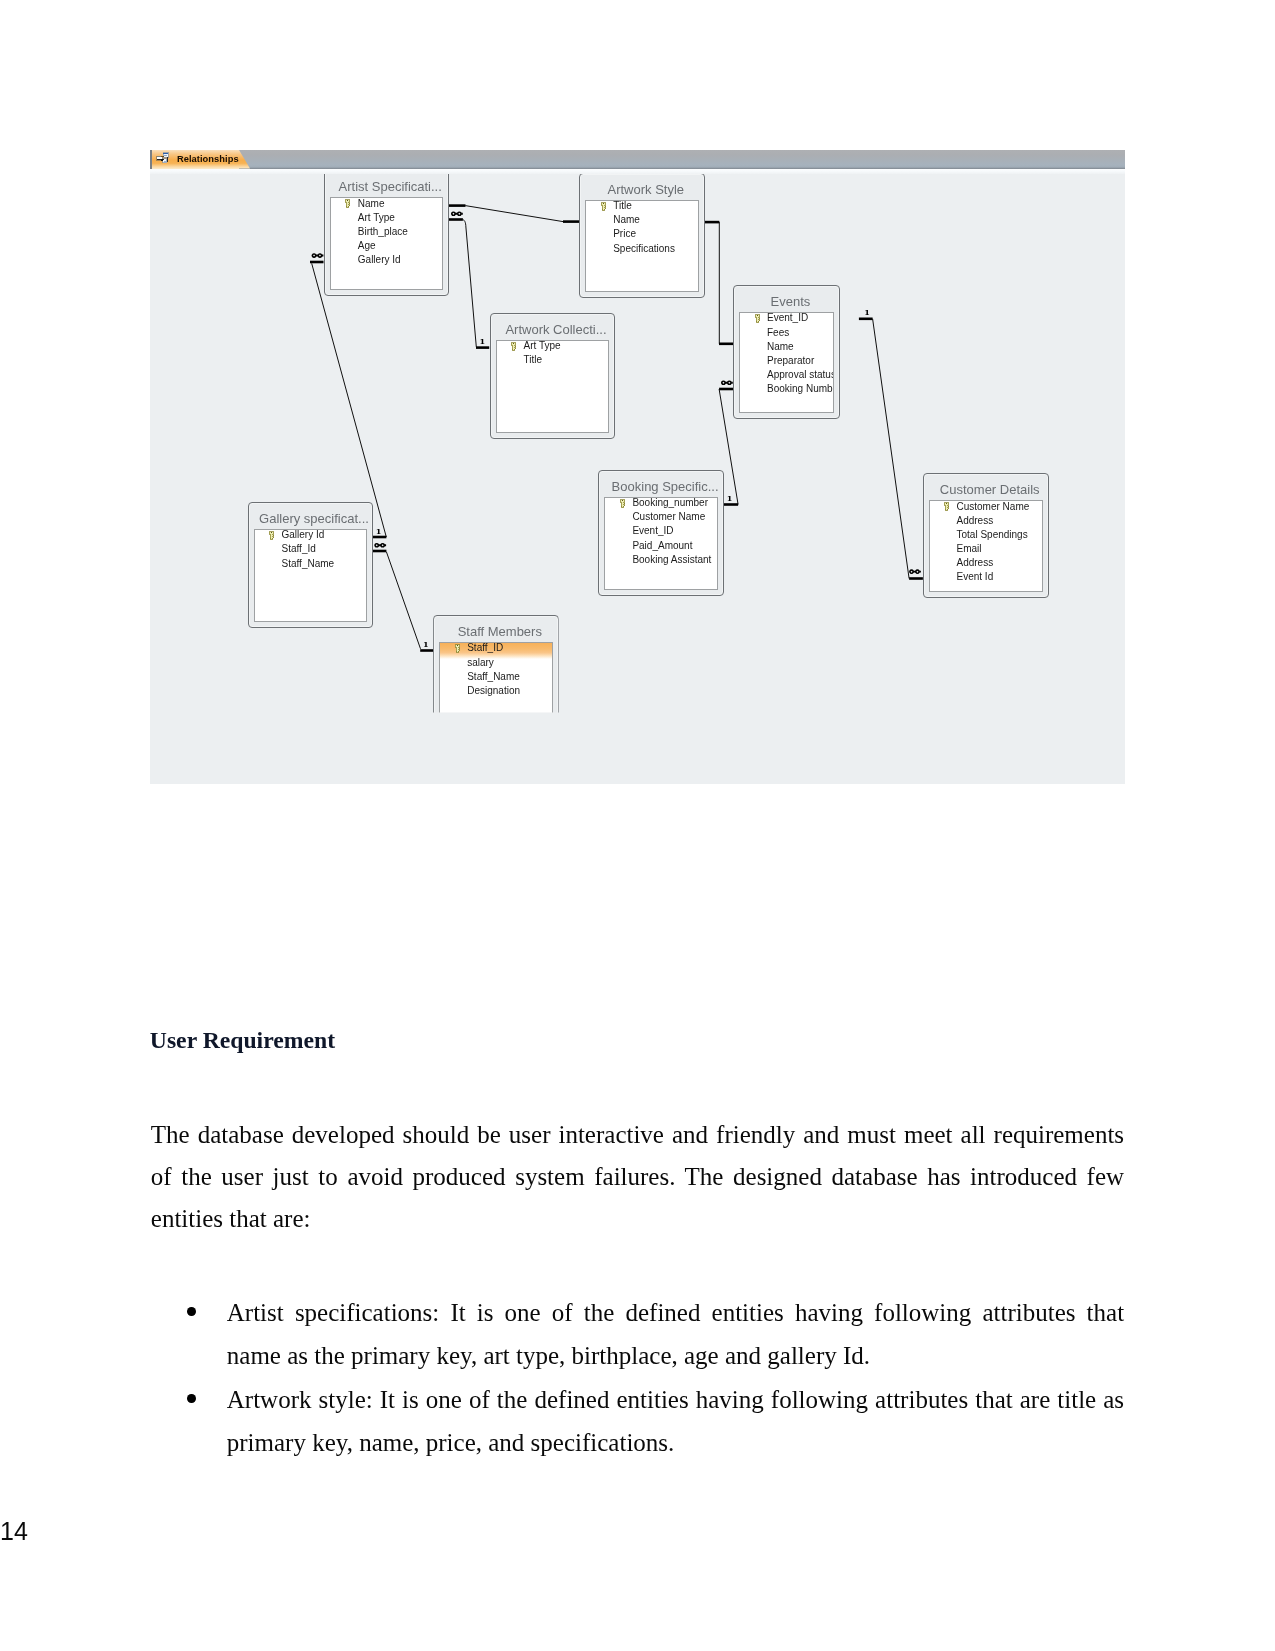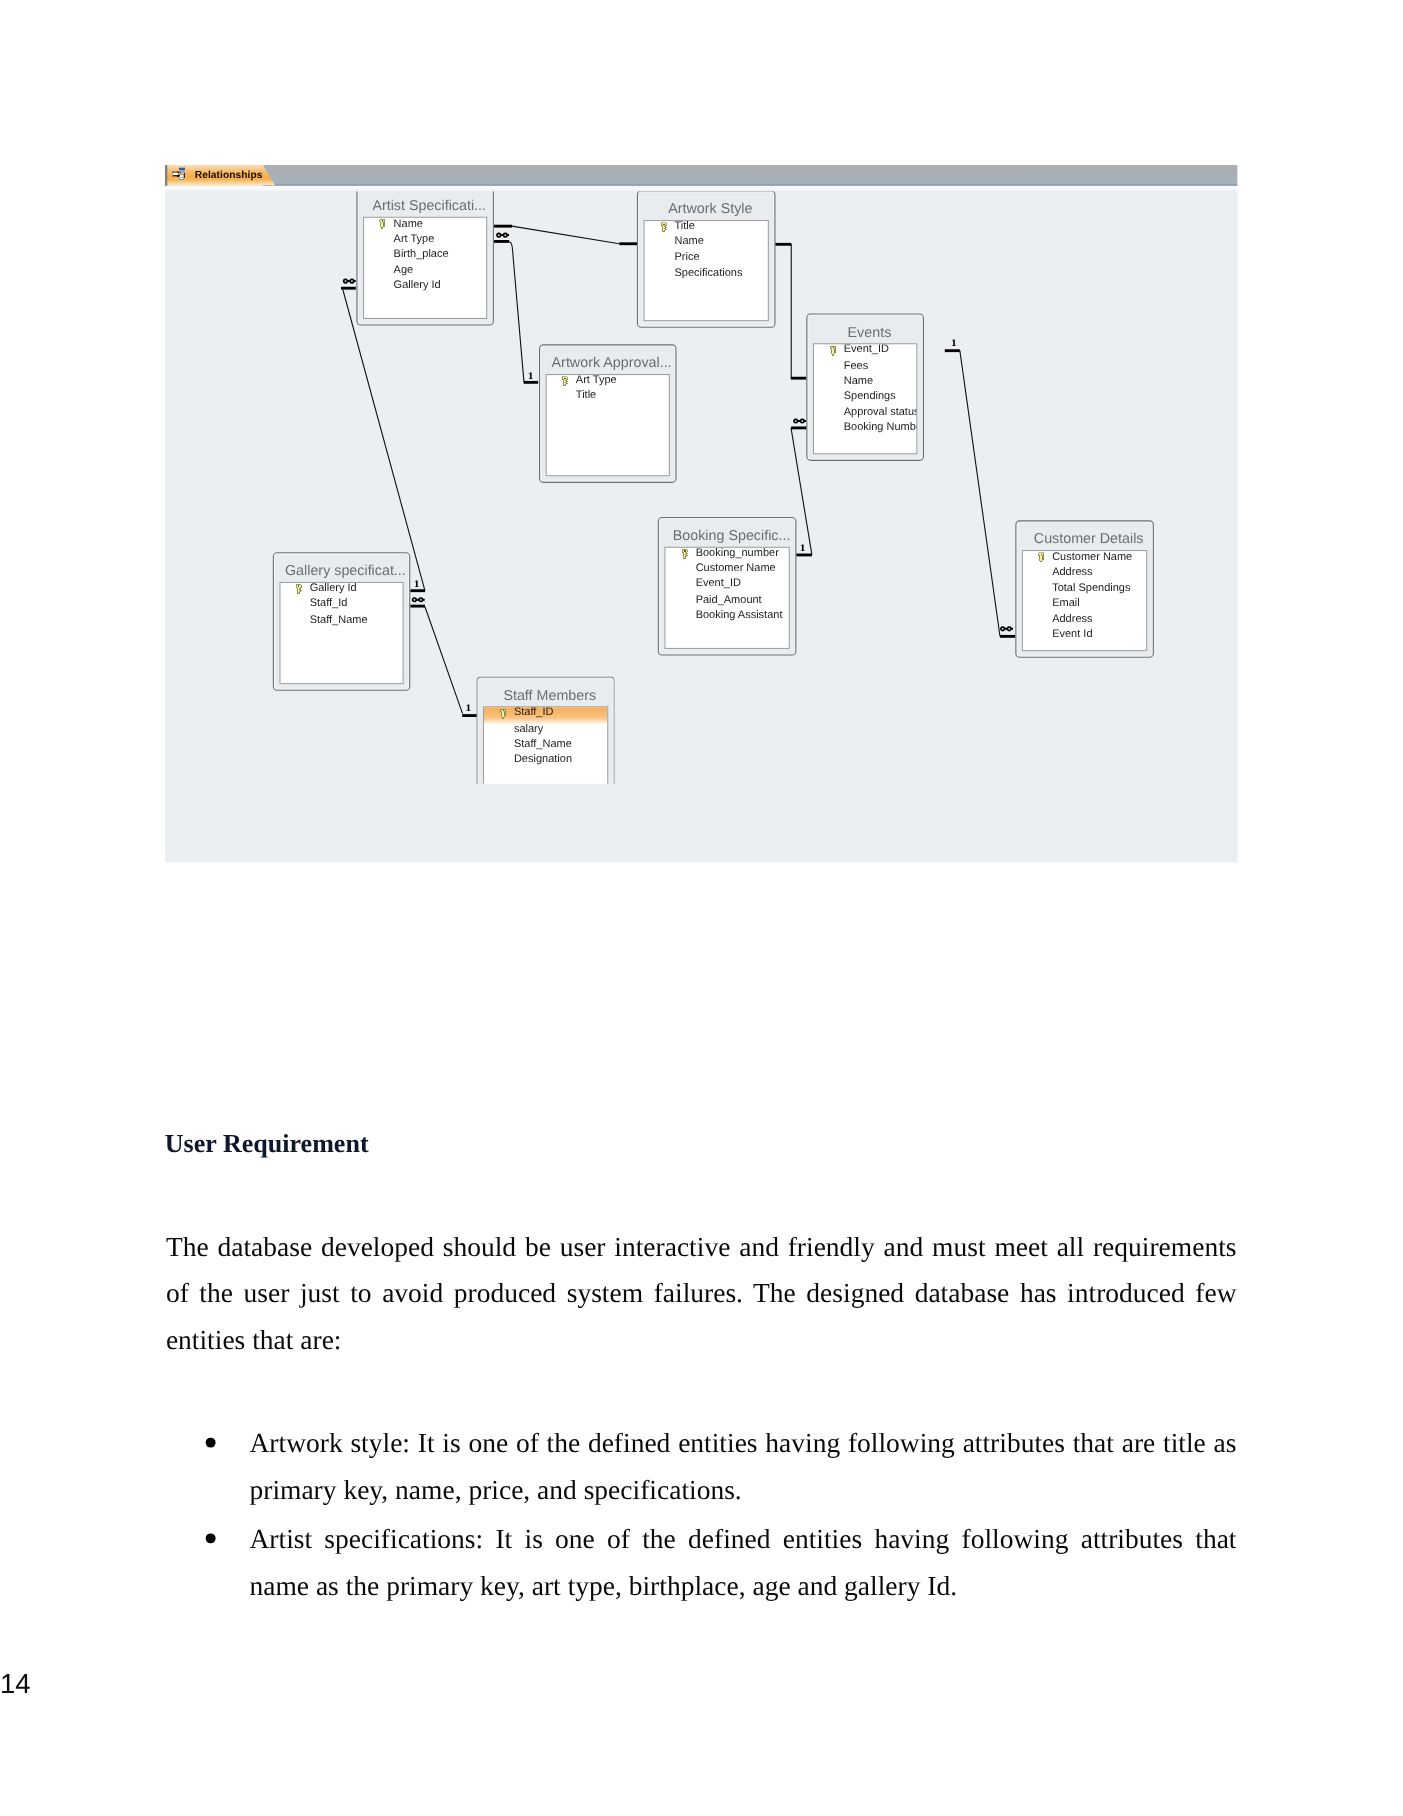--- a/index.html
+++ b/index.html
@@ -178,39 +178,39 @@
             <div class="fld"><span class="k"><svg viewBox="0 0 7 10" width="7" height="10" shape-rendering="crispEdges">
                   <path d="M1.15 0.6 H5.9 V3.1 H4.5 V4.0 H5.65 V4.9 H4.5 V5.8 H5.65 V6.7 H4.5 V7.7 H4.05 V8.85 H2.7 V7.7 H2.35 V3.1 H1.15 Z" fill="#eeeeb4" stroke="#8a8430" stroke-width="0.75" stroke-linejoin="miter"></path>
                   <rect x="2.95" y="1.2" width="1.25" height="1.25" fill="#5d5a16"></rect>
                 </svg></span><span>Title</span></div>
             <div class="fld"><span>Name</span></div>
             <div class="fld"><span>Price</span></div>
             <div class="fld"><span>Specifications</span></div>
           </div>
         </div>
         <div class="tbl" style="left: 339.5px; top: 144.5px; width: 125.2px; height: 126.1px;">
-          <div class="ttl">Artwork Approval...</div>
+          <div class="ttl">Artwork Collecti...</div>
           <div class="body">
             <div class="fld"><span class="k"><svg viewBox="0 0 7 10" width="7" height="10" shape-rendering="crispEdges">
                   <path d="M1.15 0.6 H5.9 V3.1 H4.5 V4.0 H5.65 V4.9 H4.5 V5.8 H5.65 V6.7 H4.5 V7.7 H4.05 V8.85 H2.7 V7.7 H2.35 V3.1 H1.15 Z" fill="#eeeeb4" stroke="#8a8430" stroke-width="0.75" stroke-linejoin="miter"></path>
                   <rect x="2.95" y="1.2" width="1.25" height="1.25" fill="#5d5a16"></rect>
                 </svg></span><span>Art Type</span></div>
             <div class="fld"><span>Title</span></div>
           </div>
         </div>
         <div class="tbl" style="left: 583px; top: 116.6px; width: 107px; height: 134px;">
           <div class="ttl">Events</div>
           <div class="body">
             <div class="fld"><span class="k"><svg viewBox="0 0 7 10" width="7" height="10" shape-rendering="crispEdges">
                   <path d="M1.15 0.6 H5.9 V3.1 H4.5 V4.0 H5.65 V4.9 H4.5 V5.8 H5.65 V6.7 H4.5 V7.7 H4.05 V8.85 H2.7 V7.7 H2.35 V3.1 H1.15 Z" fill="#eeeeb4" stroke="#8a8430" stroke-width="0.75" stroke-linejoin="miter"></path>
                   <rect x="2.95" y="1.2" width="1.25" height="1.25" fill="#5d5a16"></rect>
                 </svg></span><span>Event_ID</span></div>
             <div class="fld"><span>Fees</span></div>
             <div class="fld"><span>Name</span></div>
-            <div class="fld"><span>Spendings</span></div>
+            <div class="fld"><span>Preparator</span></div>
             <div class="fld"><span>Approval status</span></div>
             <div class="fld"><span>Booking Number</span></div>
           </div>
         </div>
         <div class="tbl" style="left: 448.4px; top: 301.4px; width: 125.6px; height: 125.9px;">
           <div class="ttl">Booking Specific...</div>
           <div class="body">
             <div class="fld"><span class="k"><svg viewBox="0 0 7 10" width="7" height="10" shape-rendering="crispEdges">
                   <path d="M1.15 0.6 H5.9 V3.1 H4.5 V4.0 H5.65 V4.9 H4.5 V5.8 H5.65 V6.7 H4.5 V7.7 H4.05 V8.85 H2.7 V7.7 H2.35 V3.1 H1.15 Z" fill="#eeeeb4" stroke="#8a8430" stroke-width="0.75" stroke-linejoin="miter"></path>
                   <rect x="2.95" y="1.2" width="1.25" height="1.25" fill="#5d5a16"></rect>
@@ -257,17 +257,17 @@
             <div class="fld"><span>Staff_Name</span></div>
             <div class="fld"><span>Designation</span></div>
           </div>
         </div>
       </div>
   </div>
 
   <div class="h-req">User Requirement</div>
   <div class="para">The database developed should be user interactive and friendly and must meet all requirements of the user just to avoid produced system failures. The designed database has introduced few entities that are:</div>
   <ul class="bullets">
+      <li>Artist specifications:  It is one of the defined entities having following attributes that name as the primary key, art type, birthplace, age and gallery Id.</li>
       <li>Artwork style: It is one of the defined entities having following attributes that are title as primary key, name, price, and specifications.</li>
-      <li>Artist specifications:  It is one of the defined entities having following attributes that name as the primary key, art type, birthplace, age and gallery Id.</li>
     </ul>
   <div class="pageno">14</div>
 </div>
 
 </body></html>

